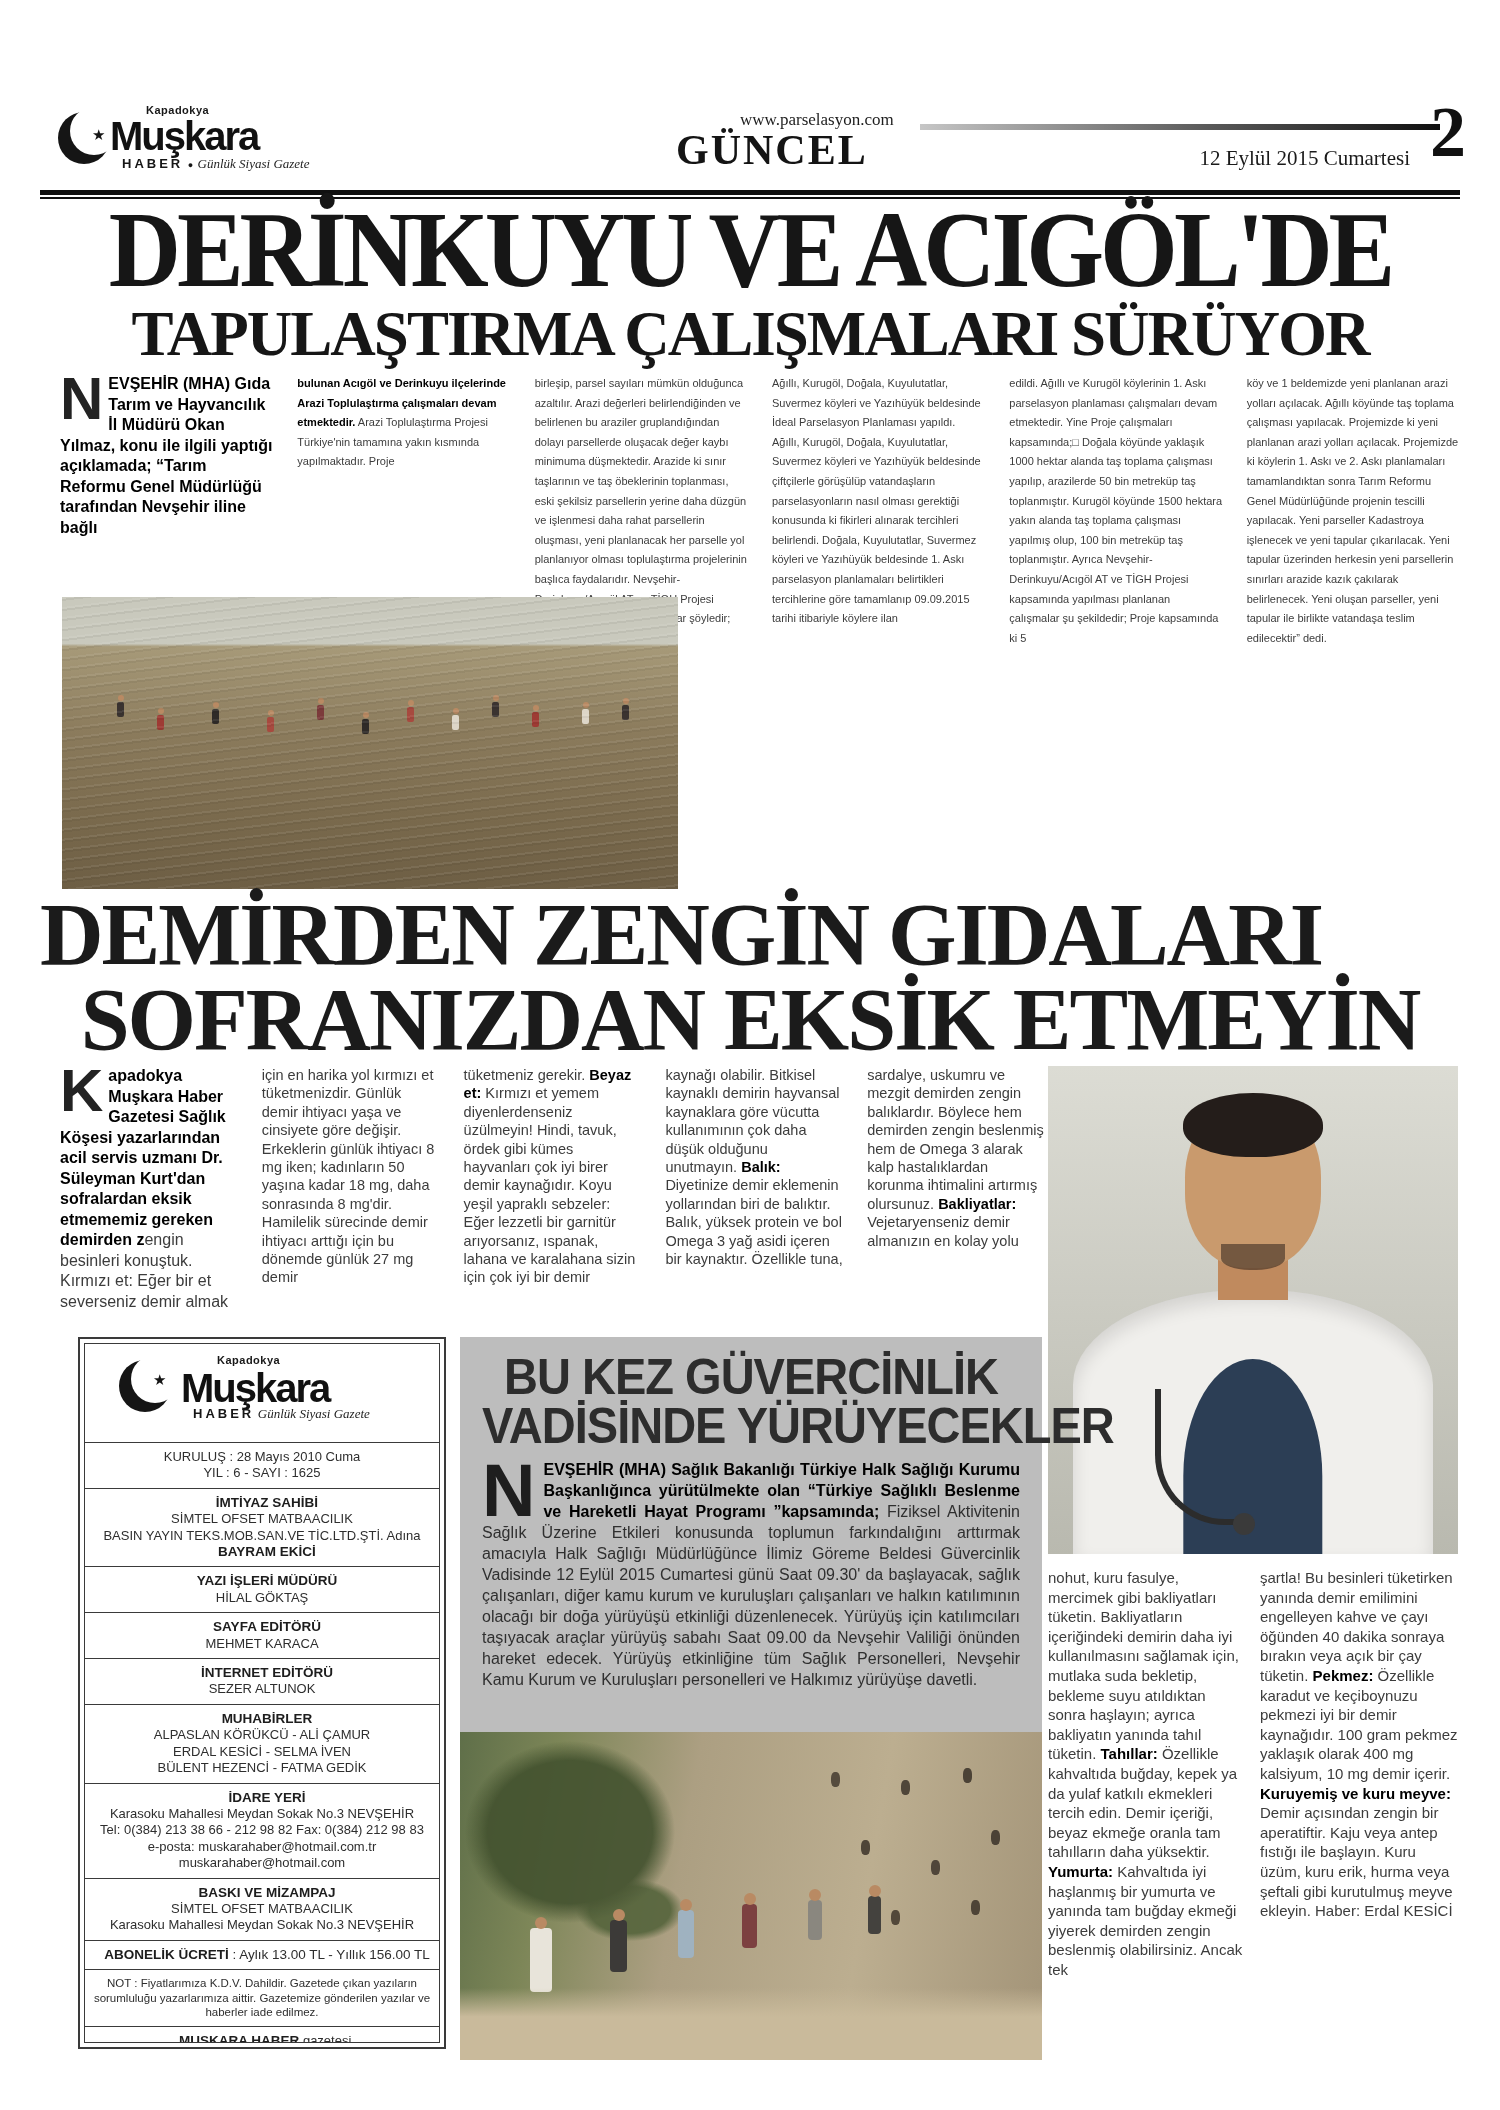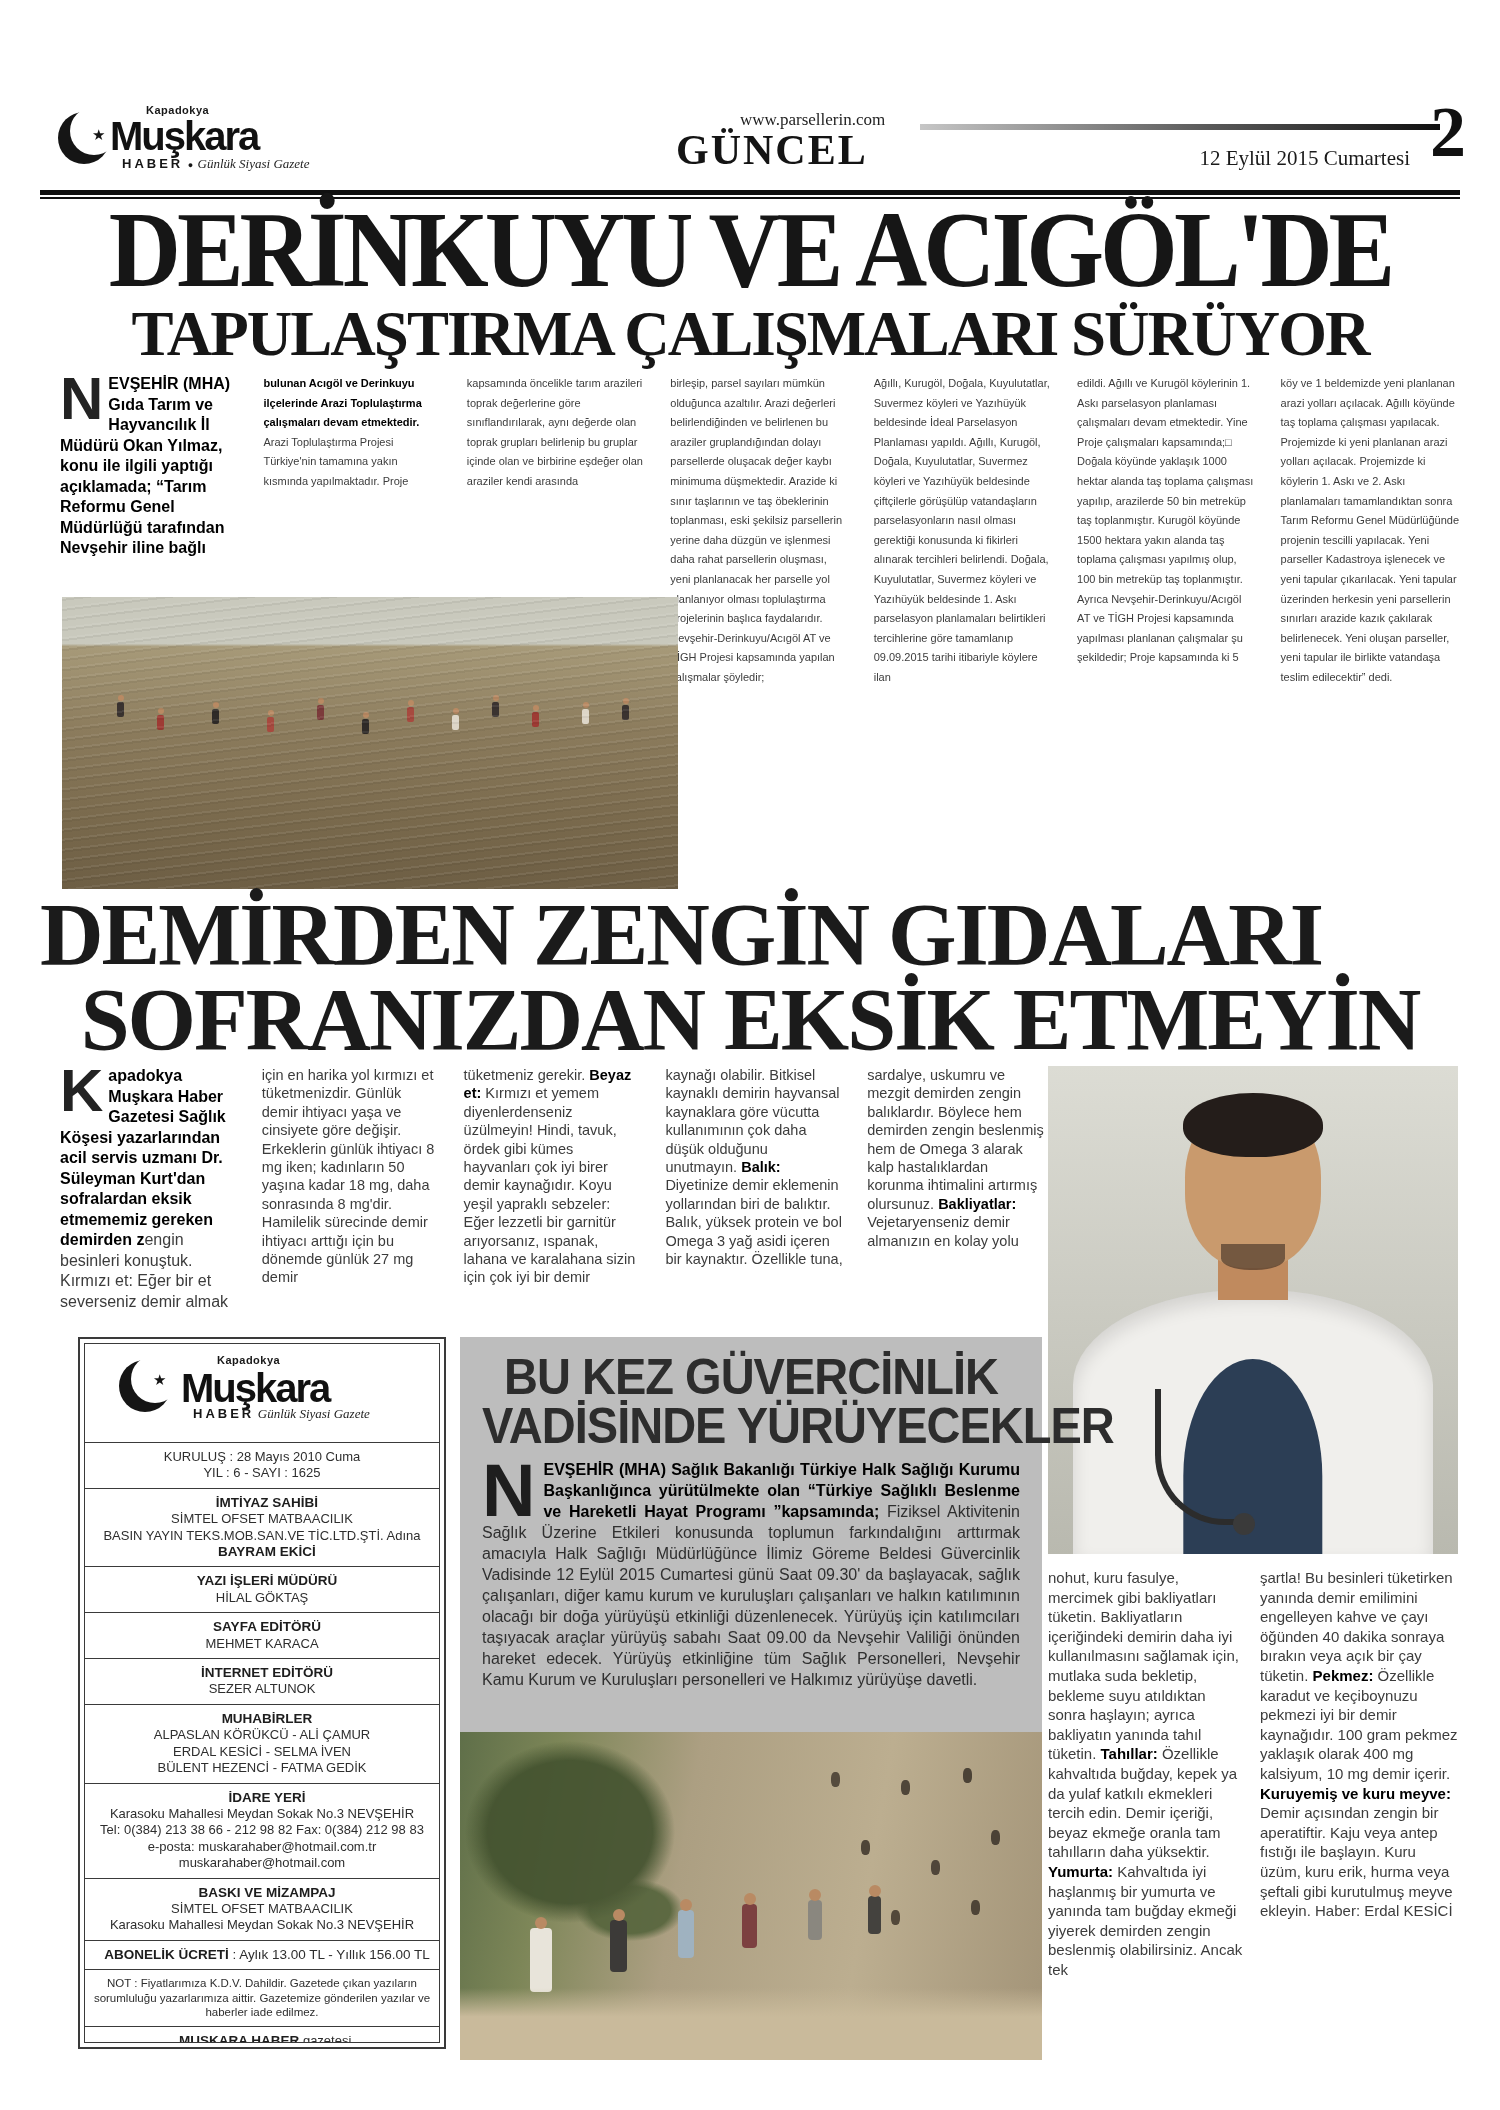--- a/index.html
+++ b/index.html
@@ -106,35 +106,34 @@
     <div class="brand-text">
       <span class="brand-region">Kapadokya</span>
       <span class="brand-name">Muşkara</span>
       <div class="brand-bottom">
         <span class="brand-sub">HABER</span>
         <span class="brand-dot">●</span>
         <span class="brand-tagline">Günlük Siyasi Gazete</span>
       </div>
     </div>
   </div>
-  <div class="site-url">www.parsellerin.com</div>
+  <div class="site-url">www.parselasyon.com</div>
   <div class="guncel">GÜNCEL</div>
   <div class="grad-line"></div>
   <div class="hdr-date">12 Eylül 2015 Cumartesi</div>
   <div class="page-num">2</div>
 </div>
 <div class="rule-double"></div>
 
 <div class="h1a">DERİNKUYU VE ACIGÖL'DE</div>
 <div class="h1b">TAPULAŞTIRMA ÇALIŞMALARI SÜRÜYOR</div>
 
 <div class="cols a1-cols">
   <p class="lead-col"><span class="dropcap">N</span><span><span class="seg-b">EVŞEHİR (MHA) Gıda Tarım ve Hayvancılık İl Müdürü Okan Yılmaz, konu ile ilgili yaptığı açıklamada; “Tarım Reformu Genel Müdürlüğü tarafından Nevşehir iline bağlı</span></span></p>
   <p><span class="seg-b">bulunan Acıgöl ve Derinkuyu ilçelerinde Arazi Toplulaştırma çalışmaları devam etmektedir.</span><span> Arazi Toplulaştırma Projesi Türkiye'nin tamamına yakın kısmında yapılmaktadır. Proje</span></p>
-  <p><span>kapsamında öncelikle tarım arazileri toprak değerlerine göre sınıflandırılarak, aynı değerde olan toprak grupları belirlenip bu gruplar içinde olan ve birbirine eşdeğer olan araziler kendi arasında</span></p>
   <p><span>birleşip, parsel sayıları mümkün olduğunca azaltılır. Arazi değerleri belirlendiğinden ve belirlenen bu araziler gruplandığından dolayı parsellerde oluşacak değer kaybı minimuma düşmektedir. Arazide ki sınır taşlarının ve taş öbeklerinin toplanması, eski şekilsiz parsellerin yerine daha düzgün ve işlenmesi daha rahat parsellerin oluşması, yeni planlanacak her parselle yol planlanıyor olması toplulaştırma projelerinin başlıca faydalarıdır. Nevşehir-Derinkuyu/Acıgöl AT ve TİGH Projesi kapsamında yapılan çalışmalar şöyledir;</span></p>
   <p><span>Ağıllı, Kurugöl, Doğala, Kuyulutatlar, Suvermez köyleri ve Yazıhüyük beldesinde İdeal Parselasyon Planlaması yapıldı. Ağıllı, Kurugöl, Doğala, Kuyulutatlar, Suvermez köyleri ve Yazıhüyük beldesinde çiftçilerle görüşülüp vatandaşların parselasyonların nasıl olması gerektiği konusunda ki fikirleri alınarak tercihleri belirlendi. Doğala, Kuyulutatlar, Suvermez köyleri ve Yazıhüyük beldesinde 1. Askı parselasyon planlamaları belirtikleri tercihlerine göre tamamlanıp 09.09.2015 tarihi itibariyle köylere ilan</span></p>
   <p><span>edildi. Ağıllı ve Kurugöl köylerinin 1. Askı parselasyon planlaması çalışmaları devam etmektedir. Yine Proje çalışmaları kapsamında;□ Doğala köyünde yaklaşık 1000 hektar alanda taş toplama çalışması yapılıp, arazilerde 50 bin metreküp taş toplanmıştır. Kurugöl köyünde 1500 hektara yakın alanda taş toplama çalışması yapılmış olup, 100 bin metreküp taş toplanmıştır. Ayrıca Nevşehir-Derinkuyu/Acıgöl AT ve TİGH Projesi kapsamında yapılması planlanan çalışmalar şu şekildedir; Proje kapsamında ki 5</span></p>
   <p><span>köy ve 1 beldemizde yeni planlanan arazi yolları açılacak. Ağıllı köyünde taş toplama çalışması yapılacak. Projemizde ki yeni planlanan arazi yolları açılacak. Projemizde ki köylerin 1. Askı ve 2. Askı planlamaları tamamlandıktan sonra Tarım Reformu Genel Müdürlüğünde projenin tescilli yapılacak. Yeni parseller Kadastroya işlenecek ve yeni tapular çıkarılacak. Yeni tapular üzerinden herkesin yeni parsellerin sınırları arazide kazık çakılarak belirlenecek. Yeni oluşan parseller, yeni tapular ile birlikte vatandaşa teslim edilecektir” dedi.</span></p>
 </div>
 
 <div class="photo-field">
   <div class="pf" style="left:55px;top:105px;background:#3a3330;"></div>
   <div class="pf" style="left:95px;top:118px;background:#9e3b34;"></div>
   <div class="pf" style="left:150px;top:112px;background:#2f2b28;"></div>

